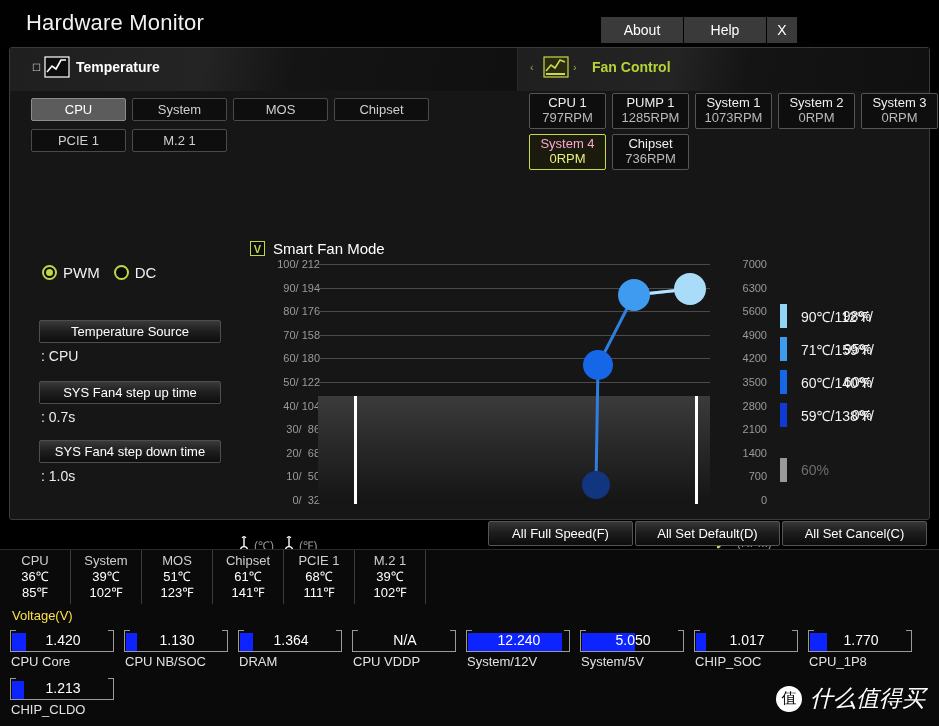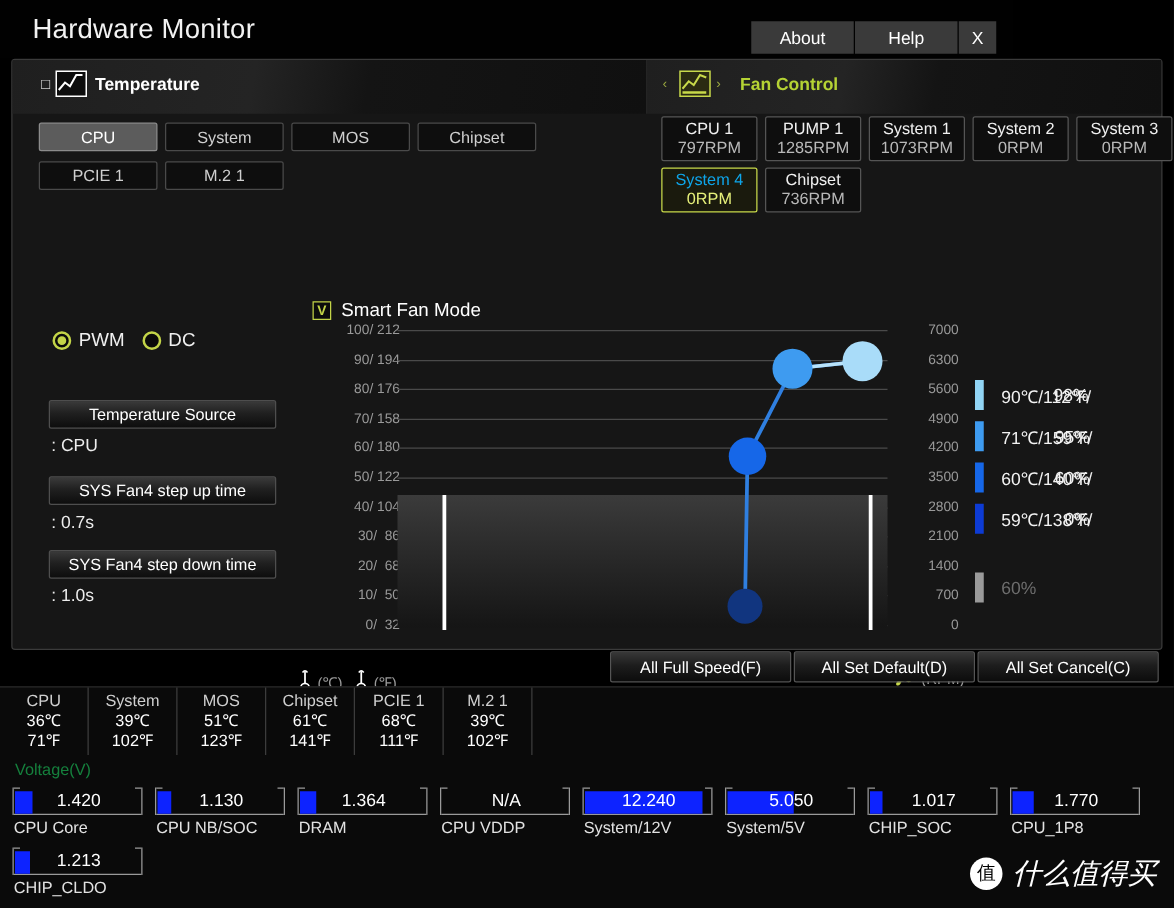--- a/index.html
+++ b/index.html
@@ -67,21 +67,21 @@
 
   .fanpill {
     width: 77px; height: 36px; background: #0e0e0e;
     border: 1px solid #555; border-radius: 2px;
     display: flex; flex-direction: column; align-items: center; justify-content: center;
     cursor: pointer; line-height: 1.15;
   }
   .fanpill .nm { font-size: 13px; color: #f0f0f0; }
   .fanpill .rp { font-size: 13px; color: #b9b9b9; }
   .fanpill.sel { border-color: #c8d94a; background: #1a1a0d; }
-  .fanpill.sel .nm { color: #0ea5e9; }
+  .fanpill.sel .nm { color: #f9a8d4; }
   .fanpill.sel .rp { color: #e6f07a; }
 
   
   .ctl-area { position: absolute; left: 0; top: 176px; width: 222px; height: 296px; }
   .radio-row { position: absolute; left: 32px; top: 40px; display: flex; align-items: center; gap: 6px; }
   .radio {
     width: 15px; height: 15px; border-radius: 50%;
     border: 2px solid #c3d448; background: #0a0a0a;
     display: inline-flex; align-items: center; justify-content: center;
     cursor: pointer;
@@ -162,21 +162,21 @@
     width: 71px; border-right: 1px solid #3c3c3c;
     display: flex; flex-direction: column; align-items: center; justify-content: center;
     line-height: 1.25;
   }
   .tcell .nm { font-size: 13px; color: #cfcfcf; }
   .tcell .c  { font-size: 13px; color: #ffffff; }
   .tcell .f  { font-size: 13px; color: #ffffff; }
 
   
   .voltsec { position: absolute; left: 0; top: 604px; width: 939px; height: 122px; background: #0a0a0a; }
-  .volt-title { position: absolute; left: 12px; top: 4px; font-size: 13px; color: #15803d; }
+  .volt-title { position: absolute; left: 12px; top: 4px; font-size: 13px; color: #fde047; }
   .vgrid { position: absolute; left: 10px; top: 26px; width: 920px; }
   .vitem { position: absolute; width: 104px; }
   .vbar-wrap {
     position: relative; width: 104px; height: 22px;
     border-left: 1px solid #9a9a9a; border-right: 1px solid #9a9a9a;
   }
   .vbar-wrap::before, .vbar-wrap::after {
     content: ""; position: absolute; top: 0; width: 5px; height: 1px; background: #9a9a9a;
   }
   .vbar-wrap::before { left: 0; }
@@ -414,21 +414,21 @@
 <div class="actions">
   <div class="act-btn">All Full Speed(F)</div>
   <div class="act-btn">All Set Default(D)</div>
   <div class="act-btn">All Set Cancel(C)</div>
 </div>
 
 <div class="tempstrip">
     <div class="tcell">
       <span class="nm">CPU</span>
       <span class="c">36℃</span>
-      <span class="f">71℉</span>
+      <span class="f">85℉</span>
     </div>
     <div class="tcell">
       <span class="nm">System</span>
       <span class="c">39℃</span>
       <span class="f">102℉</span>
     </div>
     <div class="tcell">
       <span class="nm">MOS</span>
       <span class="c">51℃</span>
       <span class="f">123℉</span>

